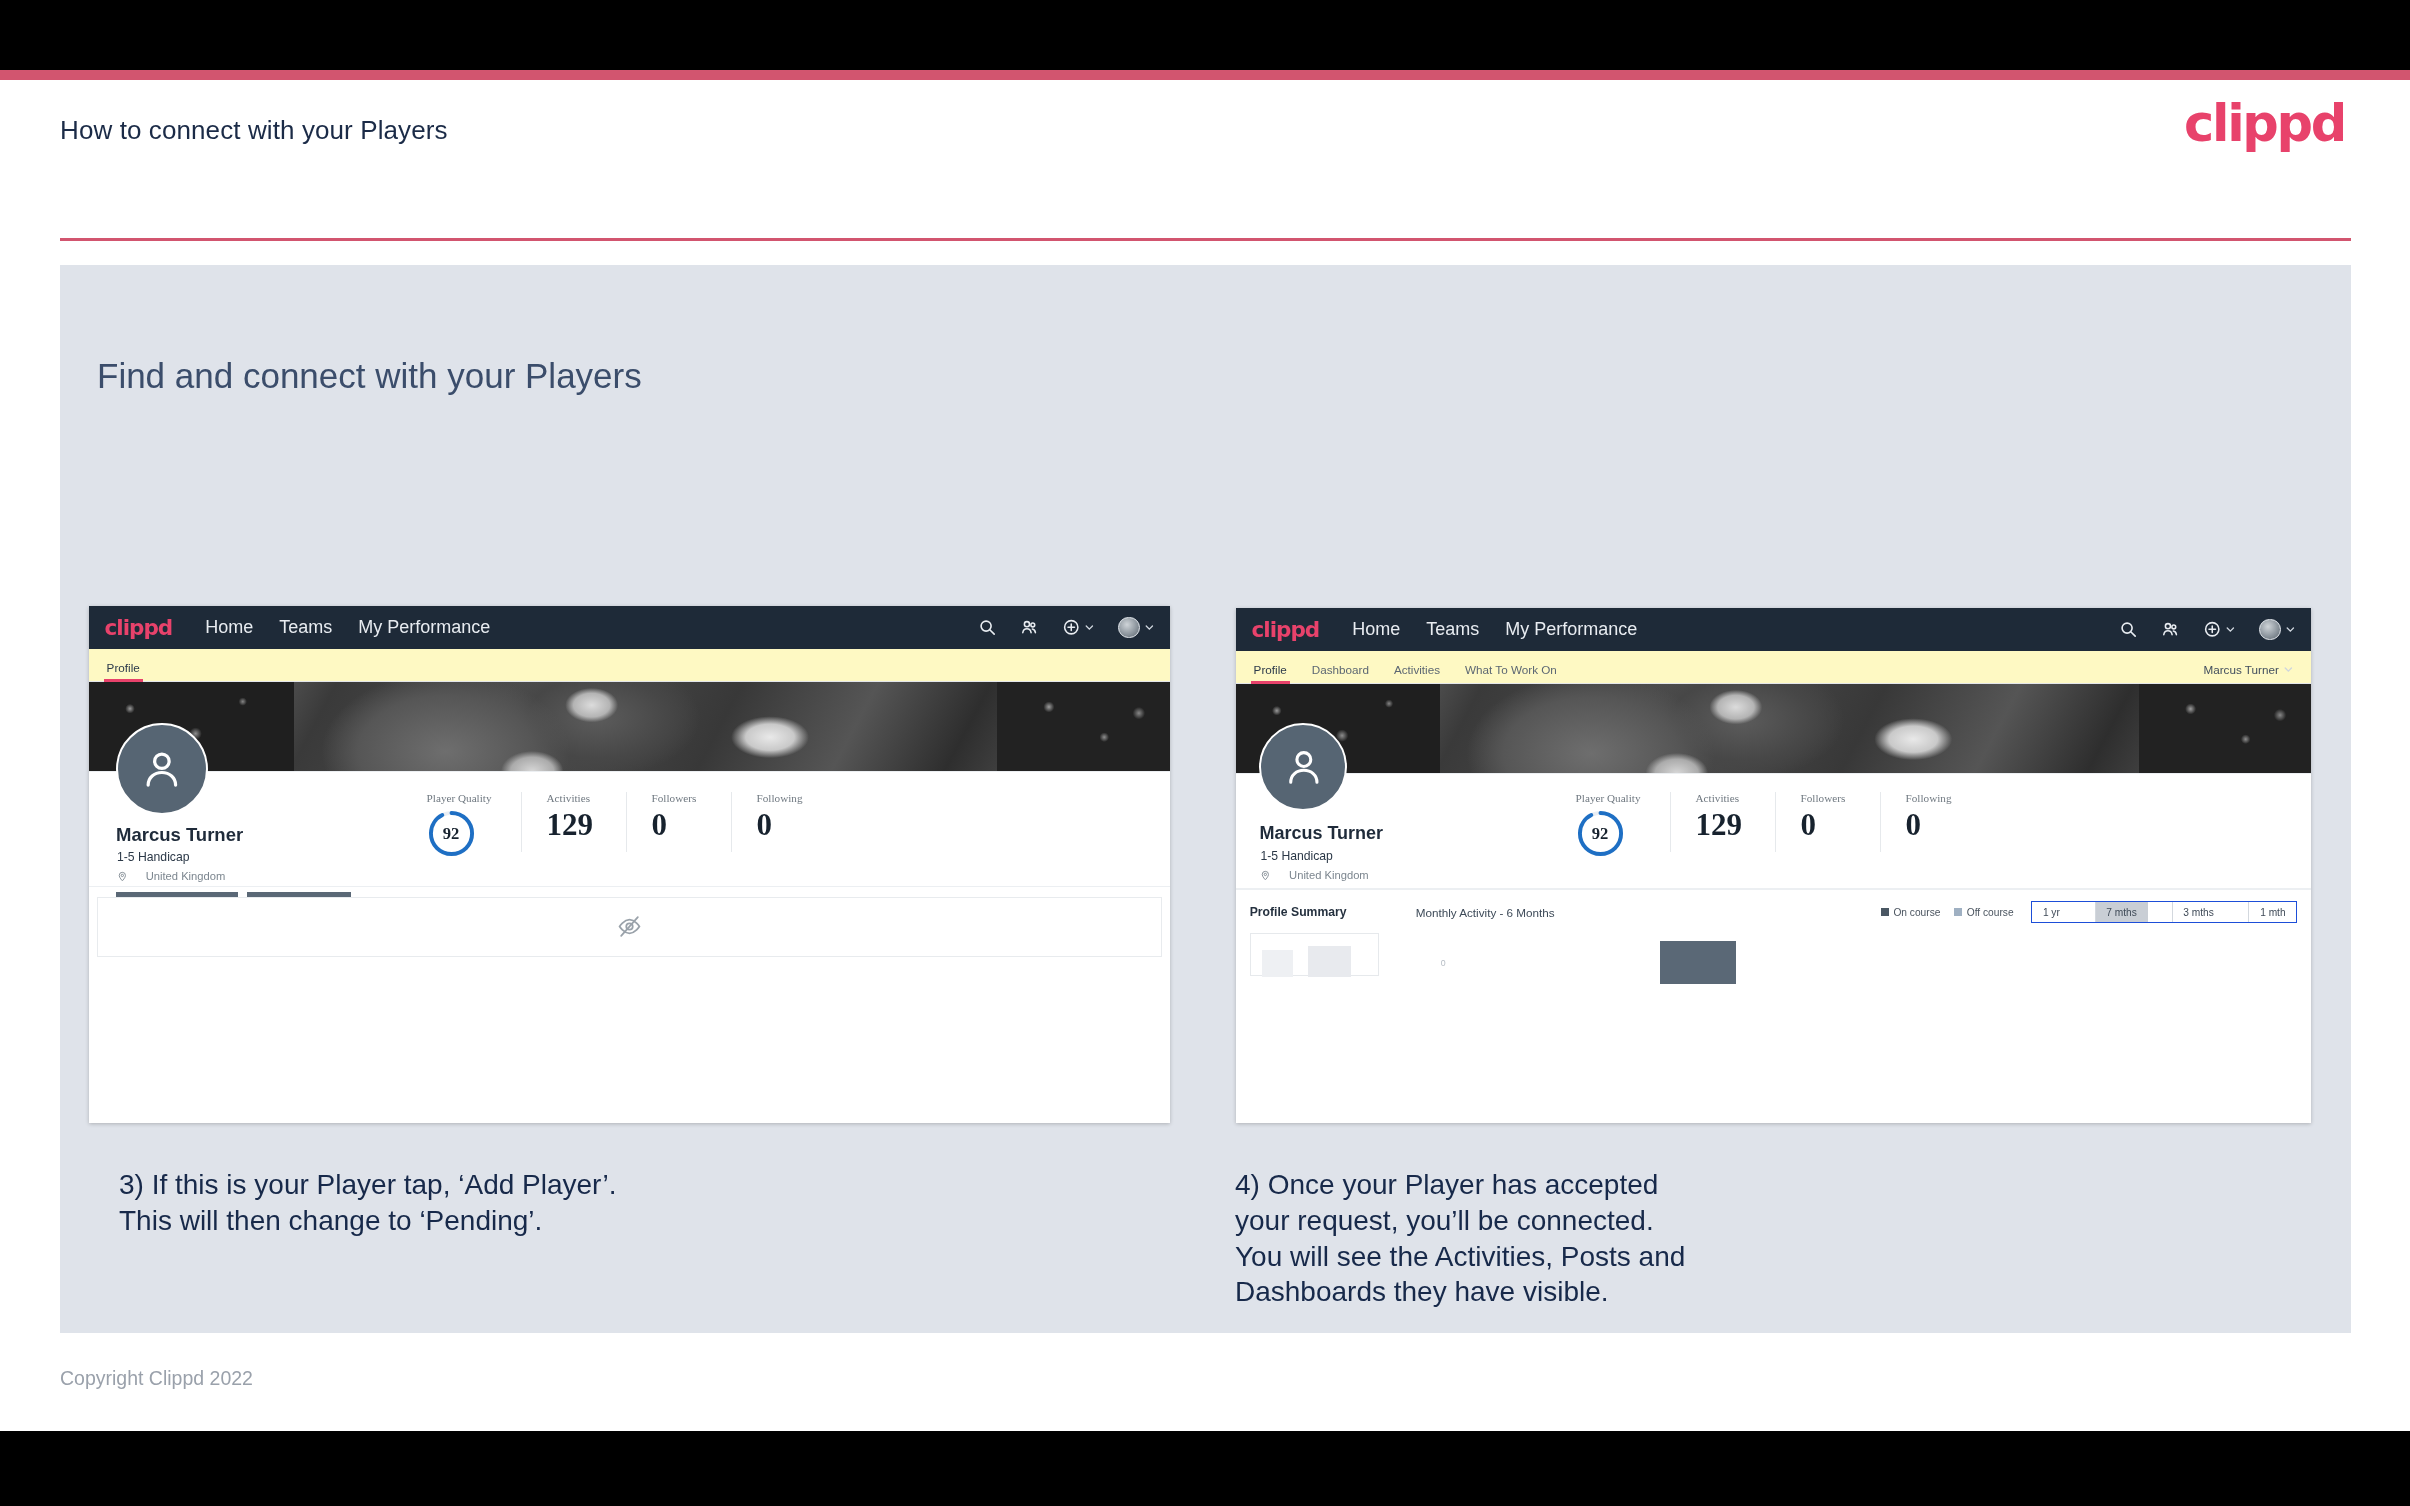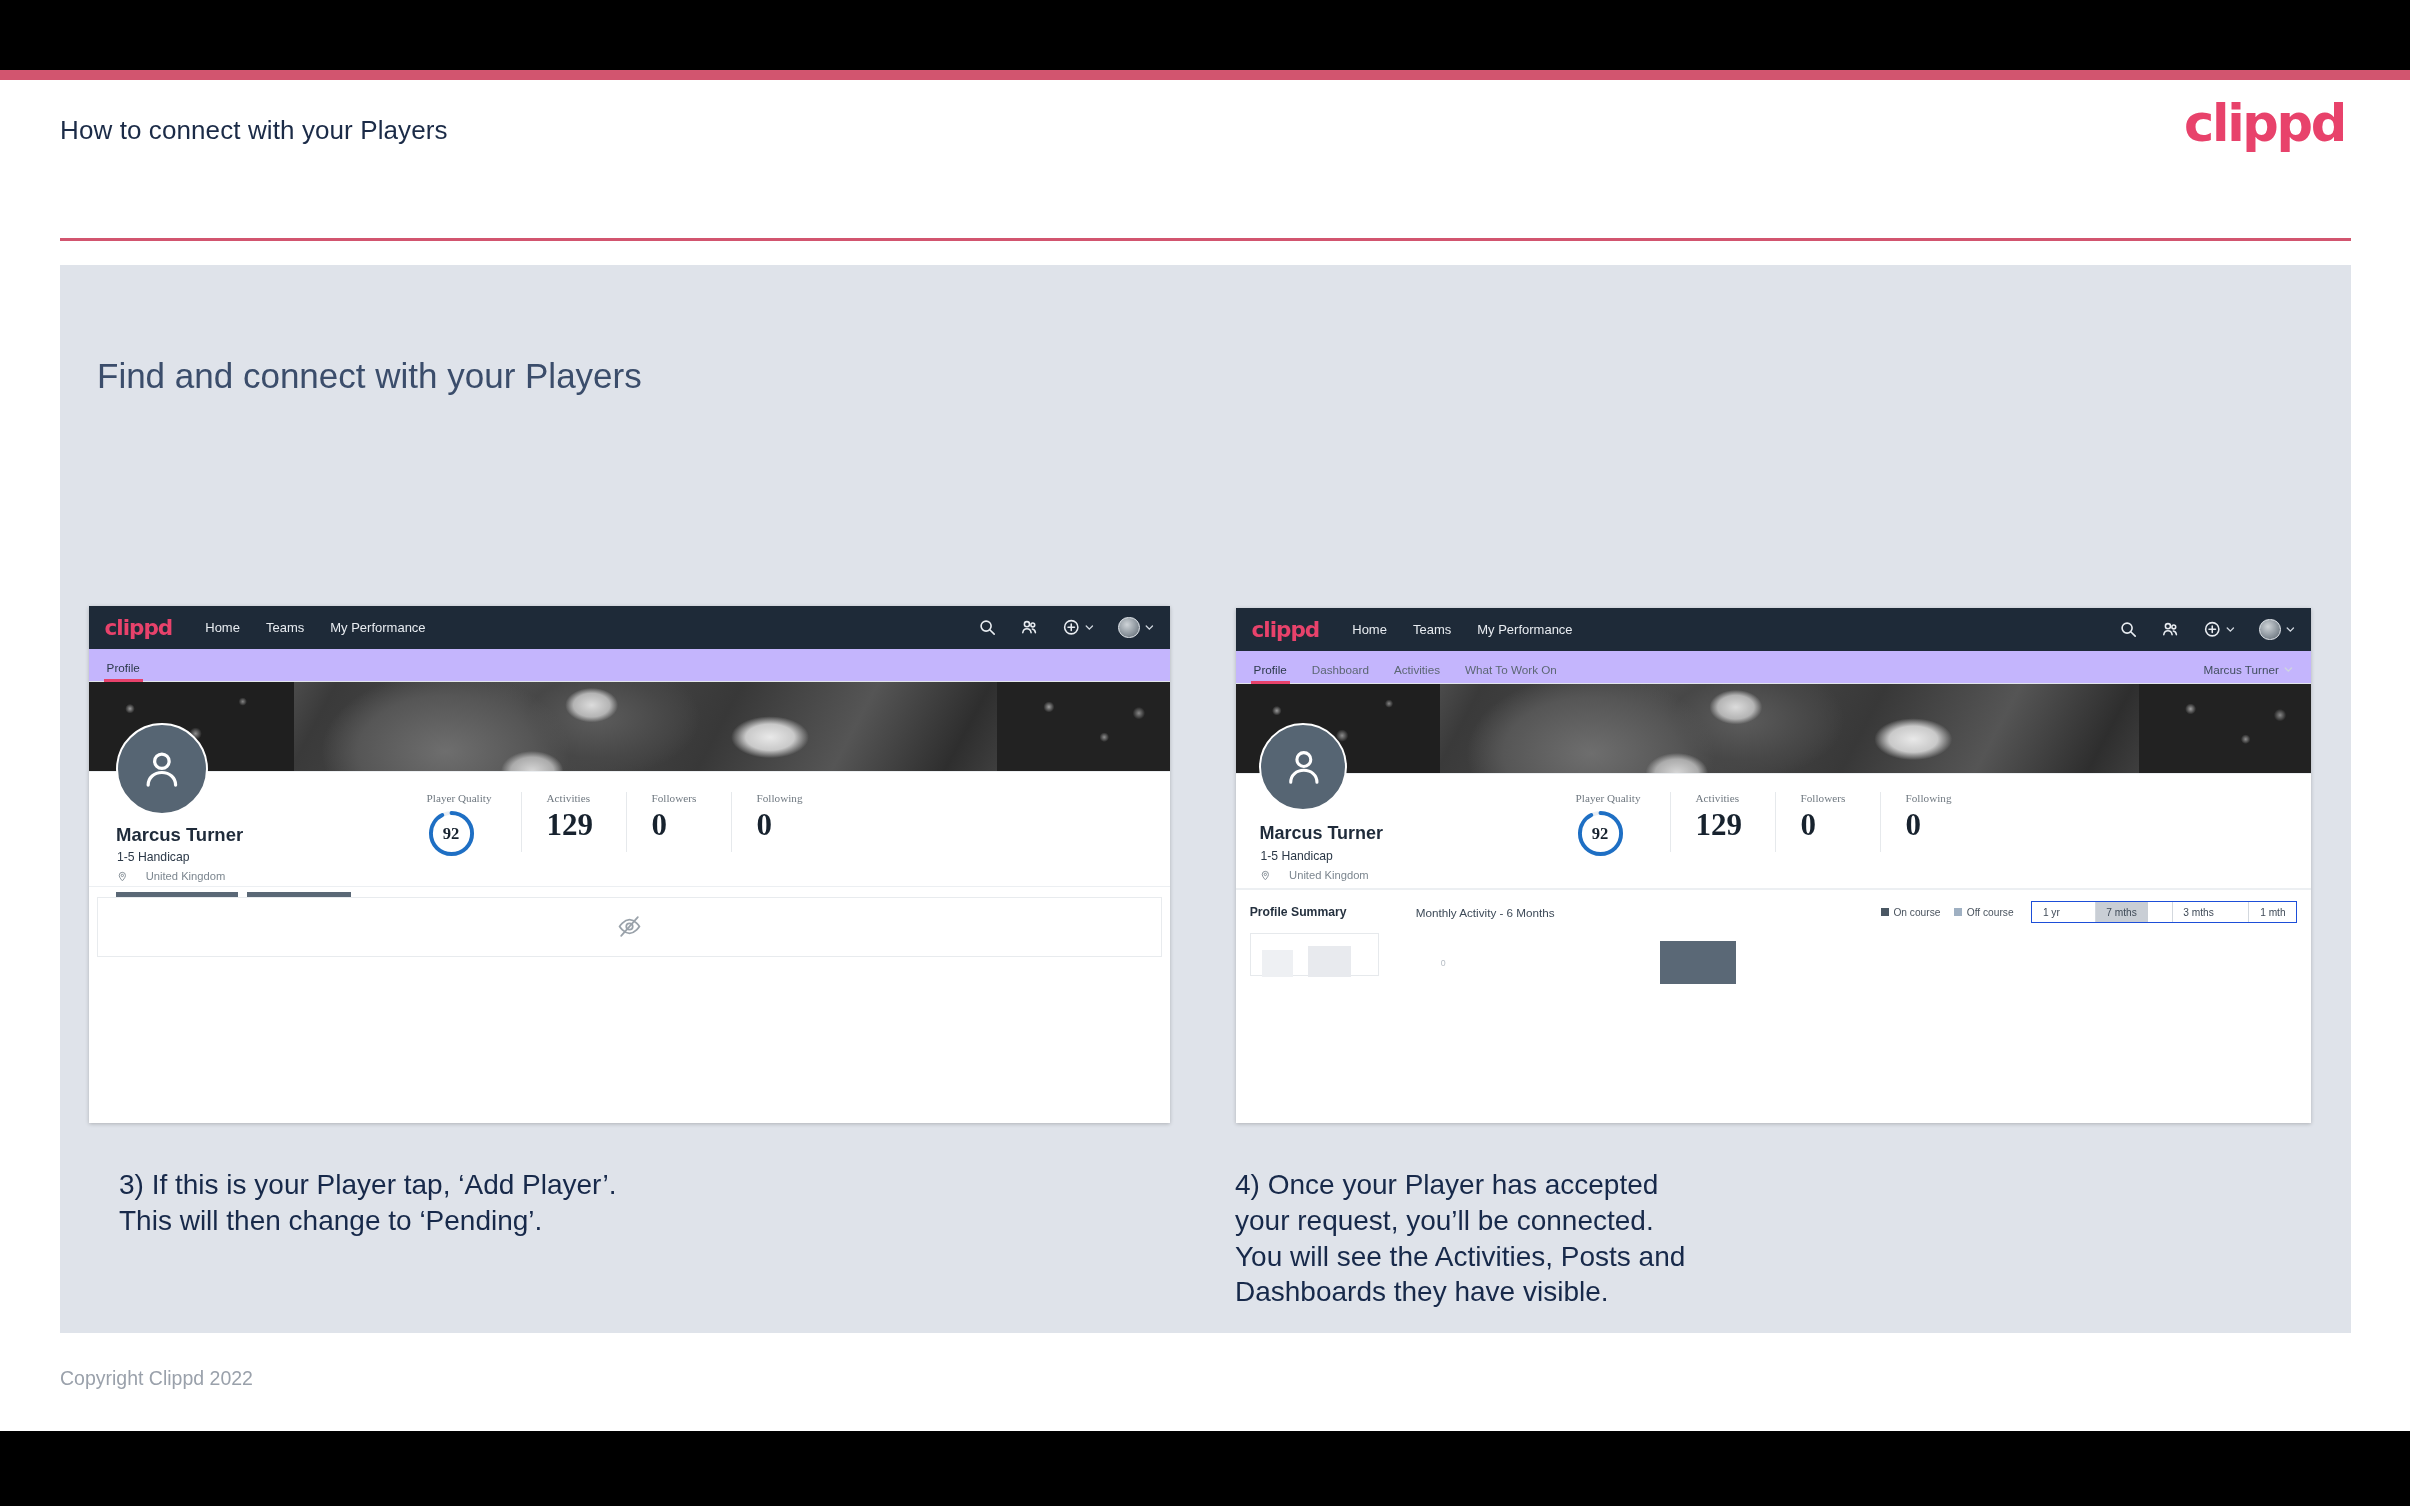--- a/index.html
+++ b/index.html
@@ -45,35 +45,35 @@
   .shot-right { left:1176px; top:343px; width:1075px; height:515px; }
 
   
   .appnav { position:relative; background:#1e2a38; display:flex; align-items:center; height:0; }
   .shot-left .appnav  { height:43px; padding:0 15.6px; }
   .shot-right .appnav { height:43px; padding:0 15.6px; }
   .appnav-logo { color:#e8426b; font-weight:bold; letter-spacing:-1px; font-family:"DejaVu Sans",sans-serif; }
   .shot-left .appnav-logo  { font-size:21.5px; }
   .shot-right .appnav-logo { font-size:21.5px; }
   .appnav-links { display:flex; gap:26px; margin-left:33px; }
-  .appnav-link { color:#e8ecf1; font-size:13px; }
+  .appnav-link { color:#e8ecf1; font-size:18px; }
   .appnav-icons { margin-left:auto; display:flex; align-items:center; gap:23.4px; }
   .nv-icon { width:18.5px; height:18.5px; color:#e8ecf1; display:block; }
   .nv-group { display:flex; align-items:center; gap:3.9px; }
   .chev { width:10.7px; height:10.7px; color:#cfd6de; }
   .avatar-mini {
     width:21.5px; height:21.5px; border-radius:50%;
     background: radial-gradient(circle at 40% 35%, #cfd4d8 0%, #8e979f 55%, #5b656e 100%);
     border:1.5px solid #e8ecf1;
   }
 
   
   .apptabs {
     position:relative; display:flex; align-items:flex-end;
-    height:33px; background:#c4b5fd; border-bottom:1px solid #e3e6ea; padding:0 17.6px;
+    height:33px; background:#fef9c3; border-bottom:1px solid #e3e6ea; padding:0 17.6px;
   }
   .apptab { font-size:11.7px; color:#5c6773; padding:0 0 6.8px 0; margin-right:25px; position:relative; }
   .apptab.active { color:#2c3a4b; }
   .apptab.active:after {
     content:""; position:absolute; left:-2.9px; right:-2.9px; bottom:-1px; height:2.9px; background:#e8426b;
   }
   .apptabs-right { margin-left:auto; font-size:11.7px; color:#414e5e; padding-bottom:6.8px; display:flex; align-items:center; gap:3.9px; }
 
   
   .hero {

